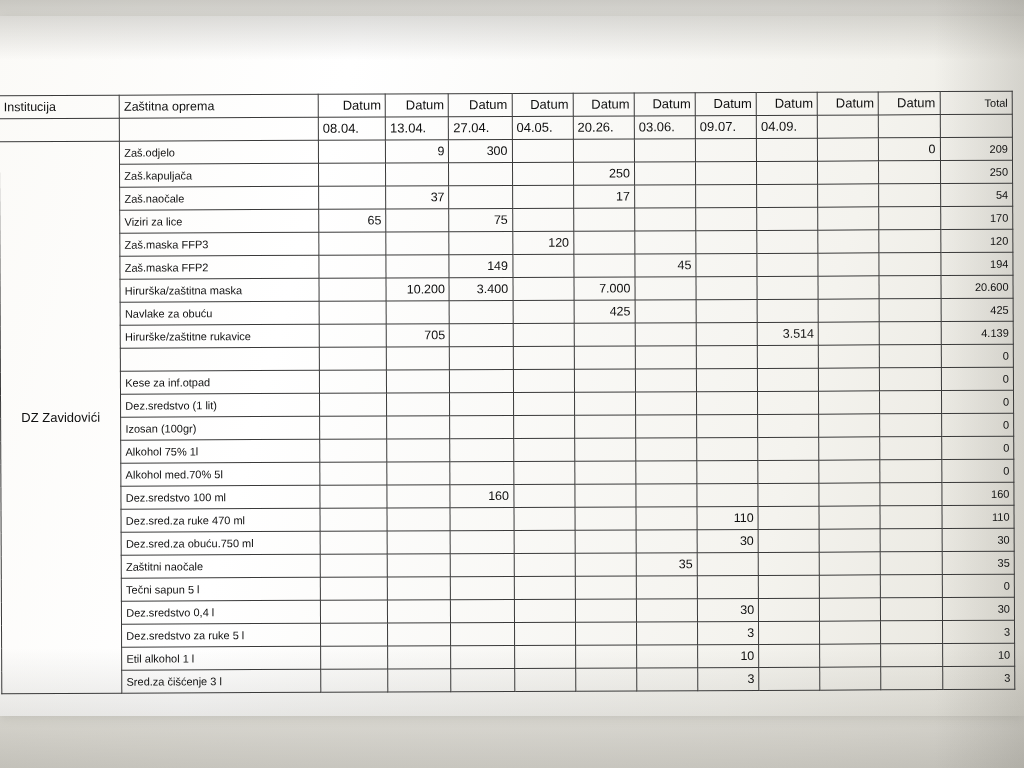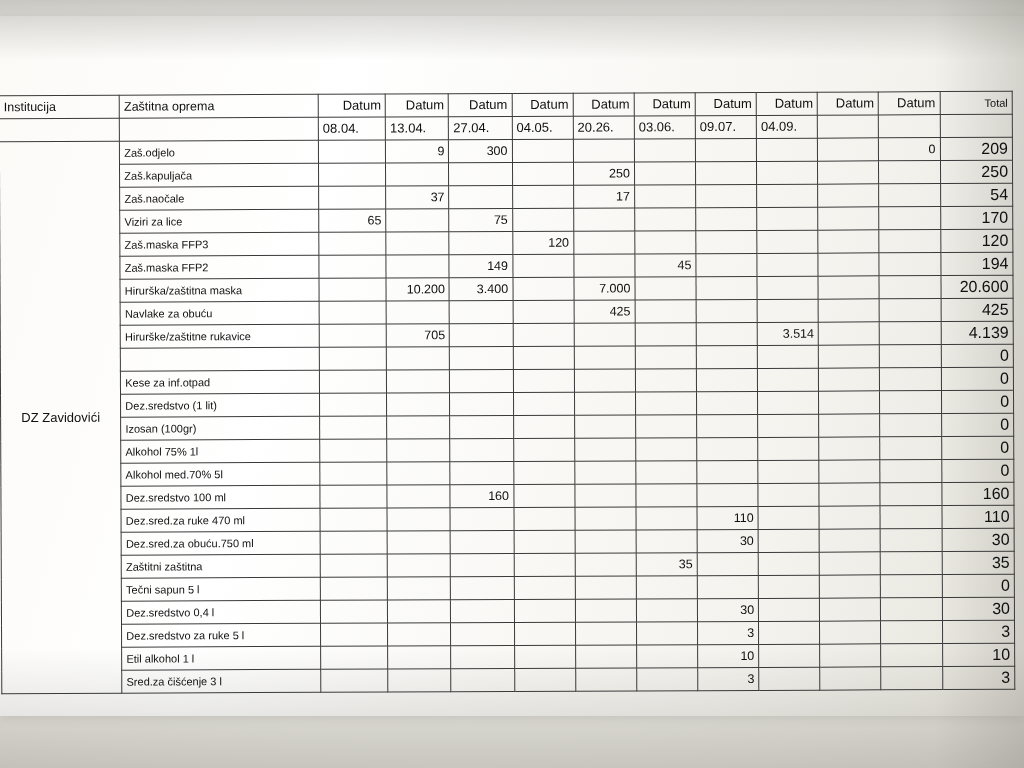--- a/index.html
+++ b/index.html
@@ -92,21 +92,21 @@
     text-align: right;
     font-size: 12.5px;
   }
   .item {
     text-align: left;
     font-size: 11px;
     margin-left: 36px;
   }
   .total-col {
     text-align: right;
-    font-size: 16px;
+    font-size: 11px;
   }
   .total-hdr {
     text-align: right;
     font-weight: bold;
     font-size: 11px;
   }
   .inst-cell {
     text-align: center;
     font-weight: bold;
     font-size: 13px;
@@ -419,21 +419,21 @@
           <td class="num"></td>
           <td class="num"></td>
           <td class="num"></td>
           <td class="num">30</td>
           <td class="num"></td>
           <td class="num"></td>
           <td class="num"></td>
           <td class="total-col">30</td>
         </tr>
         <tr>
-          <td class="item">Zaštitni zaštitna</td>
+          <td class="item">Zaštitni naočale</td>
           <td class="num"></td>
           <td class="num"></td>
           <td class="num"></td>
           <td class="num"></td>
           <td class="num"></td>
           <td class="num">35</td>
           <td class="num"></td>
           <td class="num"></td>
           <td class="num"></td>
           <td class="num"></td>

